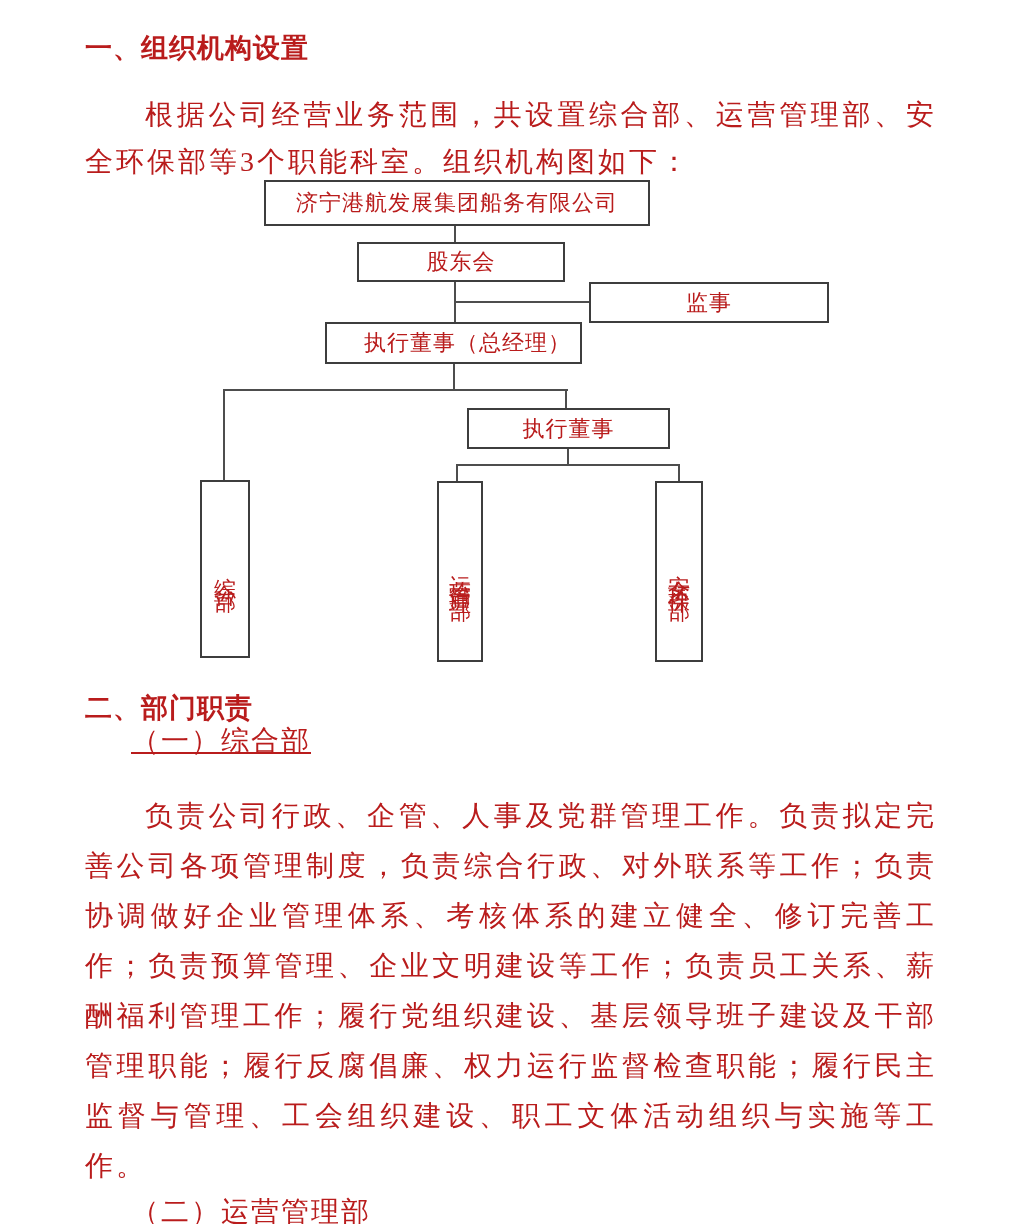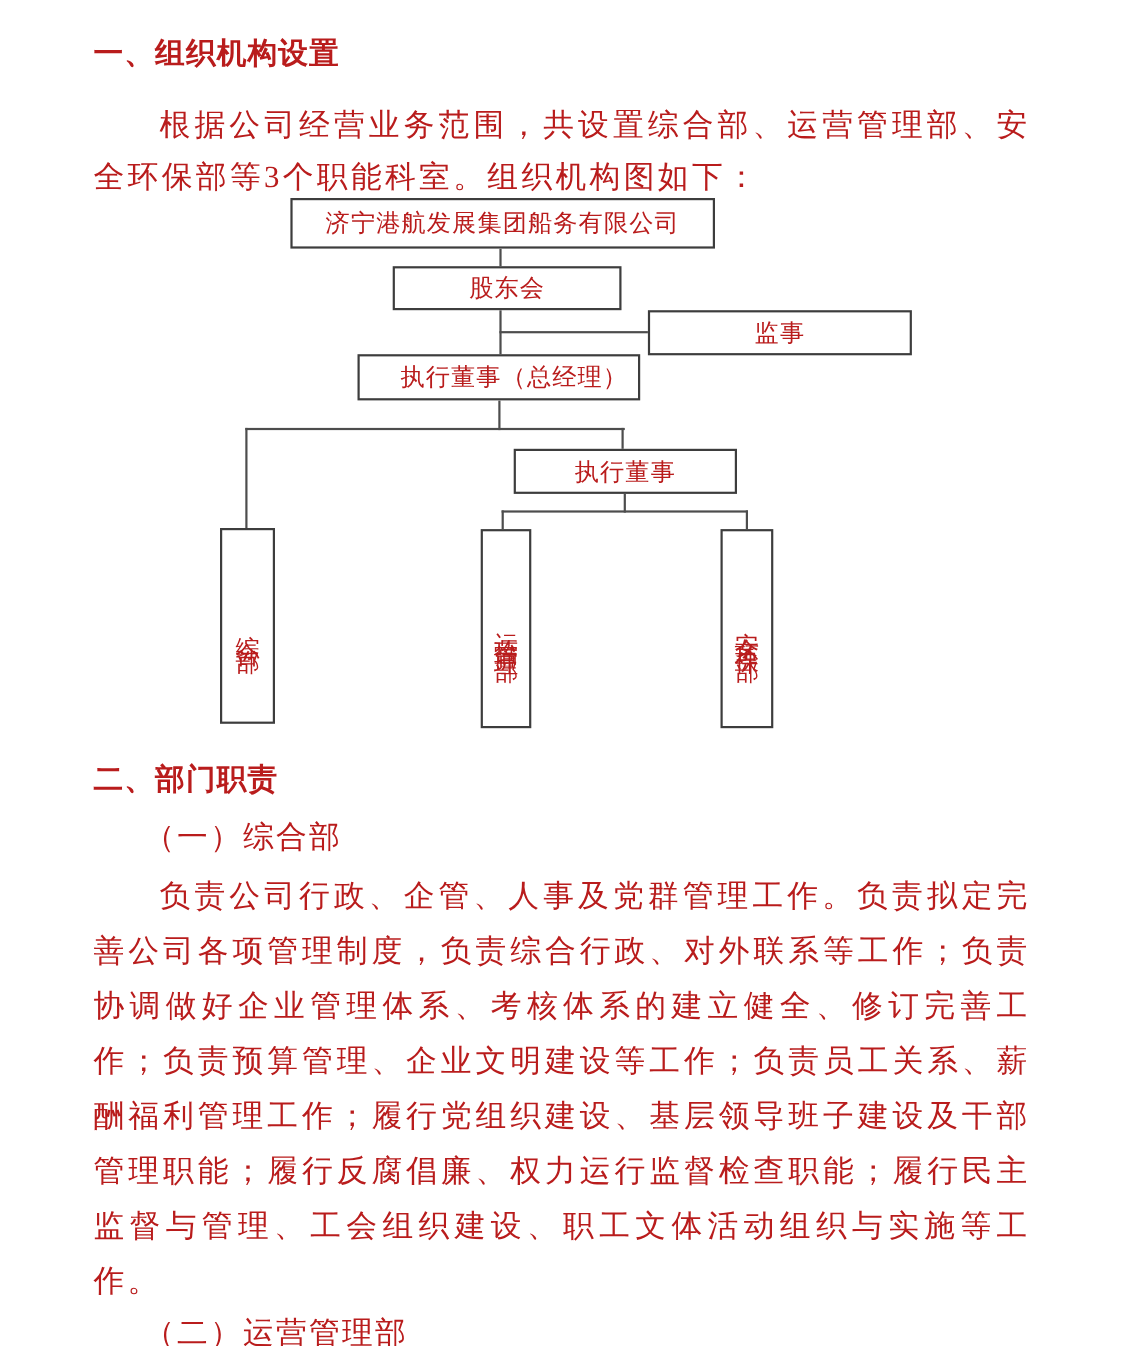--- a/index.html
+++ b/index.html
@@ -26,21 +26,21 @@
     font-size:28px; letter-spacing:3px;
     text-align:justify; text-indent:60px;
   }
   #intro-para { top:91px; line-height:47px; }
   #duty-para  { top:791px; line-height:50px; }
   .subhead {
     position:absolute; left:85px;
     font-size:28px; text-indent:46px; letter-spacing:2px;
     white-space:nowrap;
   }
-  #subheading-1 { top:742px; }
+  #subheading-1 { top:722px;text-decoration:underline; }
   #subheading-2 { top:1159px;margin-top:34px; }
 
   
   .orgchart { position:absolute; left:16px; top:0; width:928px; height:700px;margin-left:16px; }
   .node {
     position:absolute;
     border:2px solid #3d3d3d; background:#ffffff;
     display:flex; align-items:center; justify-content:center;
     font-size:22px; text-align:center; letter-spacing:1px;
     white-space:nowrap;

